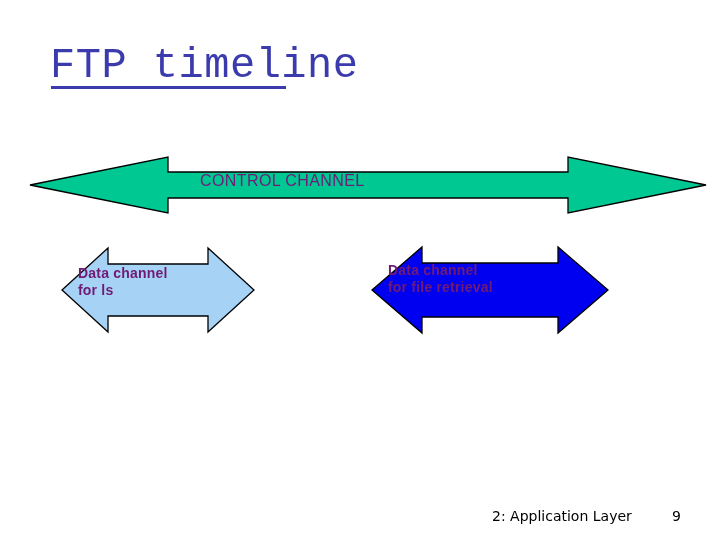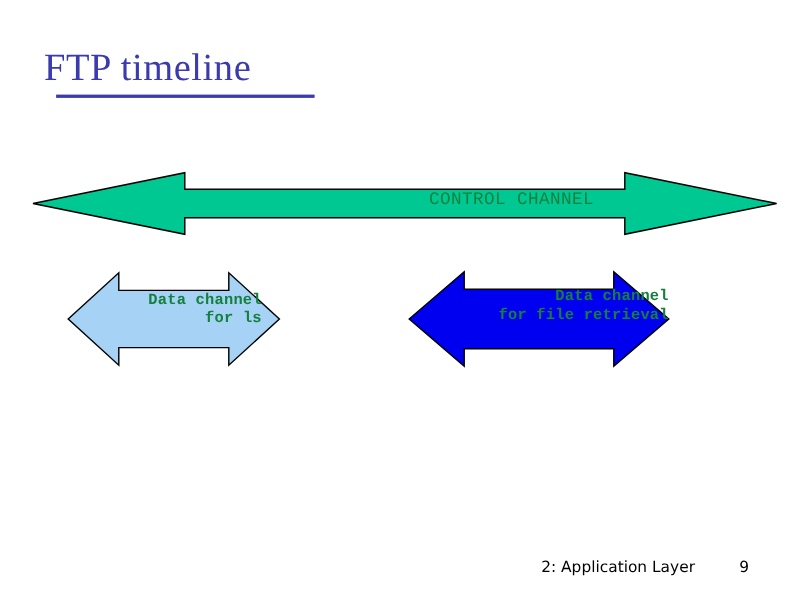--- a/index.html
+++ b/index.html
@@ -17,24 +17,24 @@
 
   .slide {
     position: absolute;
     inset: 0;
     background: #ffffff;
   }
 
   
   .title {
     position: absolute;
-    left: 40px;
+    left: 50px;
     top: 42px;
-    font-family: Liberation Serif, serif;
-    font-size: 35px;
+    font-family: Liberation Mono, monospace;
+    font-size: 42px;
     font-weight: 500;
     letter-spacing: 0.5px;
     color: #3b3bad;
     white-space: nowrap;
   }
   .title-underline {
     position: absolute;
     left: 51px;
     top: 86px;
     width: 235px;
@@ -47,23 +47,23 @@
     position: absolute;
     left: 0;
     top: 0;
     width: 720px;
     height: 540px;
   }
 
   
   .arrow-label {
     position: absolute;
-    text-align: right;
-    font-family: Liberation Mono, monospace;
-    color: #15803d;
+    text-align: left;
+    font-family: Liberation Sans, sans-serif;
+    color: #701a75;
     line-height: 1.18;
     white-space: pre-line;
   }
   .label-control {
     left: 200px;
     top: 172px;
     width: 340px;
     font-size: 16px;
     letter-spacing: 0.4px;
   }

